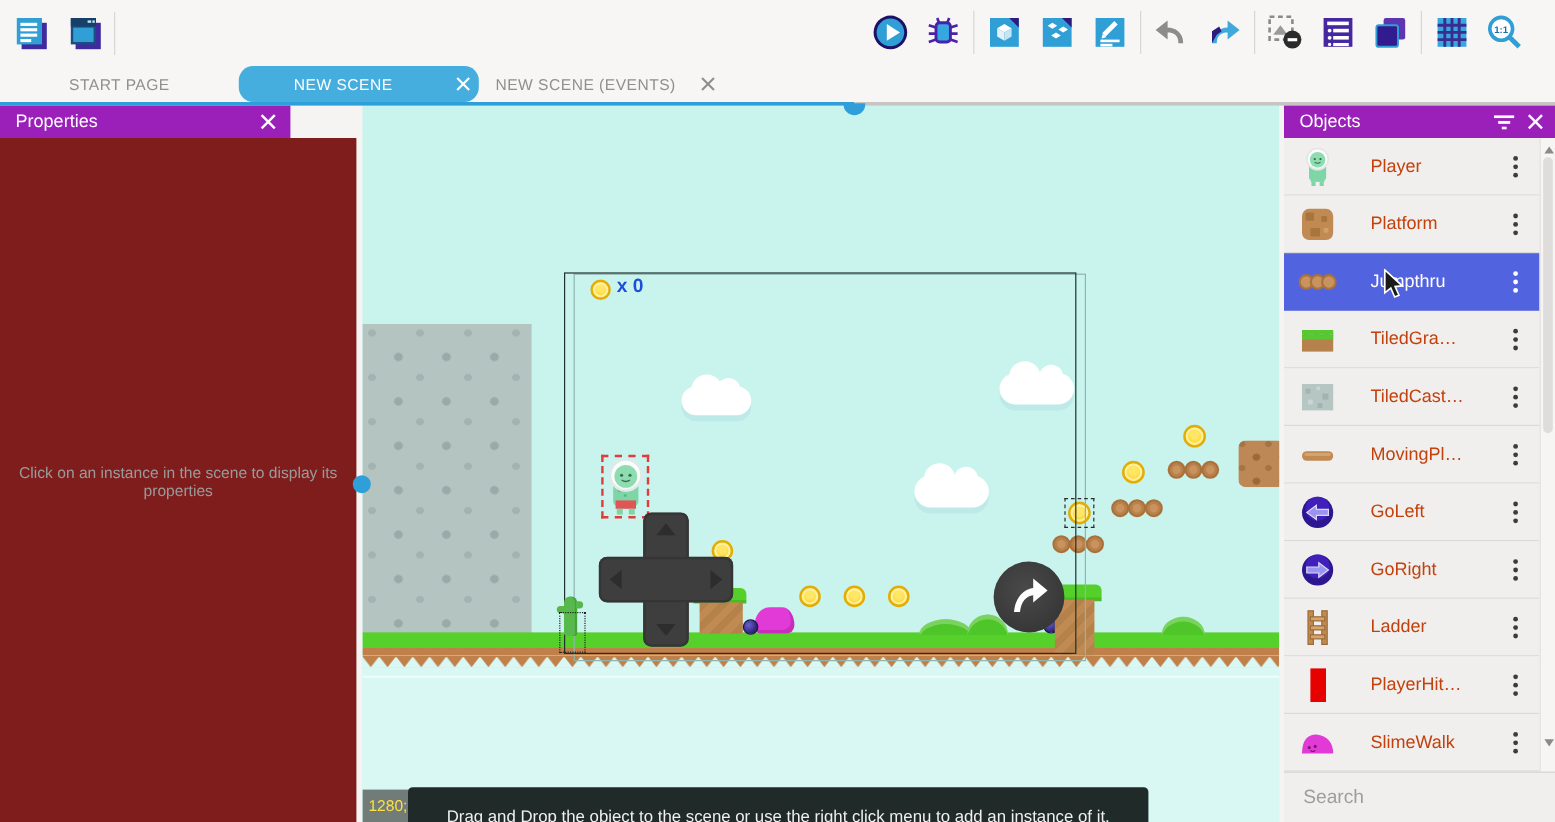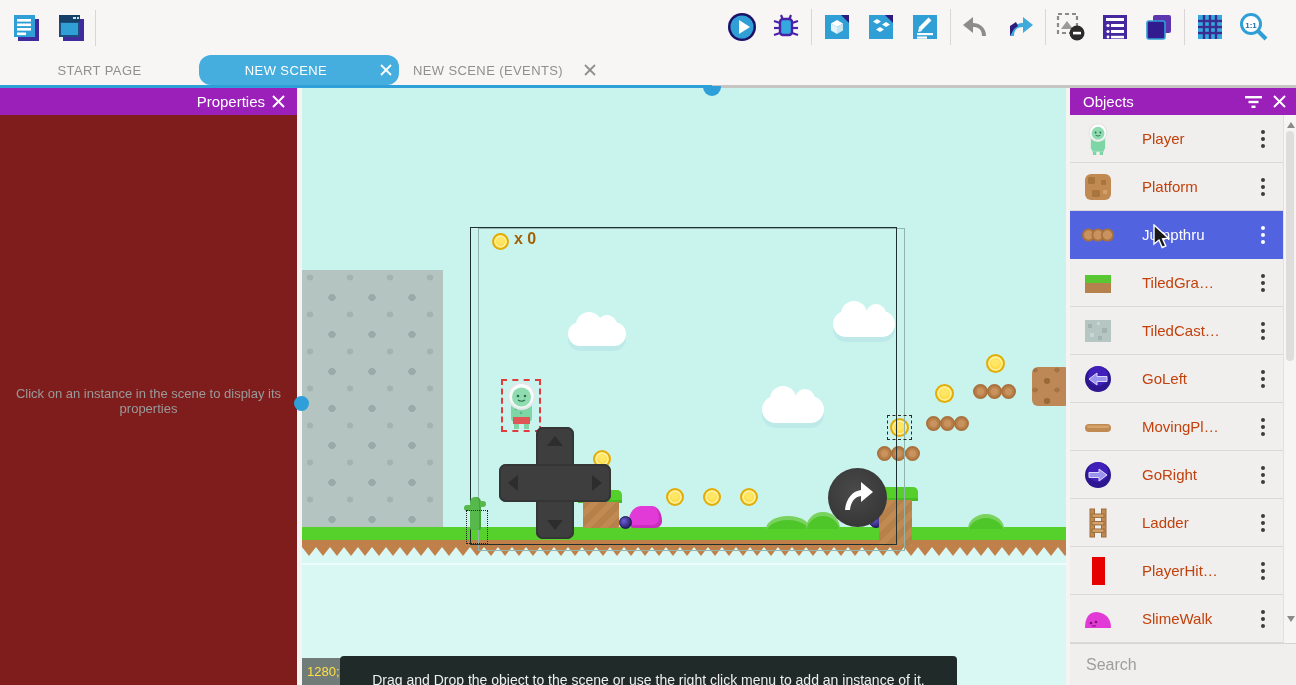--- a/index.html
+++ b/index.html
@@ -60,21 +60,21 @@
     background-size:40px 37px,40px 37px;background-position:10px 9px,28px 26px;}
   .cloud{position:absolute;background:#fff;border-radius:18px;box-shadow:0 5px 0 rgba(165,215,220,.35);}
   .cloud::before{content:"";position:absolute;left:8px;top:-10px;width:26px;height:26px;border-radius:50%;background:#fff;}
   .cloud::after{content:"";position:absolute;right:9px;top:-7px;width:20px;height:20px;border-radius:50%;background:#fff;}
   .grass-strip{position:absolute;left:0;top:442px;width:764px;height:13px;background:#56d02a;z-index:3;}
   .dirt-band{position:absolute;left:0;top:455px;width:764px;height:6px;background:#c08049;z-index:3;}
   .teeth{position:absolute;left:0;top:461px;width:764px;height:10px;z-index:3;}
   .frame-light{position:absolute;left:176px;top:143px;width:427px;height:323px;border:1px solid #8fb5ae;z-index:5;}
   .frame-black{position:absolute;left:168px;top:142px;width:427px;height:318px;border:1.5px solid #20302e;z-index:5;}
   .coin{position:absolute;width:18px;height:18px;border-radius:50%;background:radial-gradient(circle at 50% 42%,#ffe766 28%,#fccf1d 75%);border:2px solid #e2ad07;box-shadow:inset 0 0 0 2px rgba(255,244,180,.8);z-index:4;}
-  .hud-text{position:absolute;left:212px;top:145px;font-size:16px;font-weight:bold;color:#a16207;z-index:4;}
+  .hud-text{position:absolute;left:212px;top:145px;font-size:16px;font-weight:bold;color:#1d4ed8;z-index:4;}
   .sel-red{position:absolute;left:199px;top:294px;width:40px;height:53px;border:2px dashed #e23b3b;z-index:6;}
   .player{position:absolute;left:203px;top:297px;z-index:6;}
   .dpad{position:absolute;left:197px;top:342px;width:112px;height:112px;z-index:7;}
   .dpad .varm{position:absolute;left:37px;top:0;width:38px;height:112px;background:#3e3e3e;border-radius:7px;box-shadow:inset 0 0 0 2px #353535;}
   .dpad .harm{position:absolute;left:0;top:37px;width:112px;height:38px;background:#3e3e3e;border-radius:7px;box-shadow:inset 0 0 0 2px #353535;}
   .dp-ar{position:absolute;width:0;height:0;border:8px solid transparent;}
   .dp-up{left:48px;top:9px;border-bottom:10px solid #2d2d2d;border-top:0;}
   .dp-down{left:48px;bottom:9px;border-top:10px solid #2d2d2d;border-bottom:0;}
   .dp-left{left:9px;top:48px;border-right:10px solid #2d2d2d;border-left:0;}
   .dp-right{right:9px;top:48px;border-left:10px solid #2d2d2d;border-right:0;}
@@ -374,21 +374,21 @@
     <div class="jumpbtn">
       <svg width="59" height="59" viewBox="0 0 59 59">
         <path d="M17 42 C18 30 25 23 33 22 L33 14 45 24 33 34 33 28 C27 29 23 33 22 42 Z" fill="#fff"></path>
       </svg>
     </div>
 
     <div class="size-badge">1280;</div>
     <div class="tooltip">Drag and Drop the object to the scene or use the right click menu to add an instance of it.</div>
   </div>
 
-  <div class="panel-header" style="left:0;top:88px;width:297px;text-align:right;">
+  <div class="panel-header" style="left:0;top:88px;width:242px;">
     <span class="panel-title">Properties</span>
     <button class="hbtn" style="margin-right:6px;">
       <svg width="15" height="15" viewBox="0 0 15 15">
           <g stroke="#fff" stroke-width="2">
             <line x1="2" y1="2" x2="13" y2="13"></line>
             <line x1="13" y1="2" x2="2" y2="13"></line>
           </g>
         </svg>
     </button>
   </div>
@@ -505,42 +505,42 @@
         <span class="obj-label">TiledCast…</span>
         <button class="kebab">
             <i></i>
             <i></i>
             <i></i>
           </button>
       </div>
 
       <div class="obj-row">
         <span class="obj-icon">
+          <svg width="32" height="32" viewBox="0 0 32 32">
+              <rect x="3" y="13" width="26" height="8" rx="4" fill="#c08a52"></rect>
+              <rect x="5" y="14.5" width="22" height="2.5" rx="1.2" fill="#d5a36d"></rect>
+            </svg>
+        </span>
+        <span class="obj-label">MovingPl…</span>
+        <button class="kebab">
+            <i></i>
+            <i></i>
+            <i></i>
+          </button>
+      </div>
+
+      <div class="obj-row">
+        <span class="obj-icon">
           <svg width="28" height="28" viewBox="0 0 28 28">
               <circle cx="14" cy="14" r="13" fill="#2c1790"></circle>
               <circle cx="14" cy="11" r="10" fill="#4a23cc" opacity="0.7"></circle>
               <path d="M13 8 L5 14 L13 20 L13 16.5 L23 16.5 L23 11.5 L13 11.5 Z" fill="#9b94ee" stroke="#dcd9f8" stroke-width="1"></path>
             </svg>
         </span>
         <span class="obj-label">GoLeft</span>
-        <button class="kebab">
-            <i></i>
-            <i></i>
-            <i></i>
-          </button>
-      </div>
-
-      <div class="obj-row">
-        <span class="obj-icon">
-          <svg width="32" height="32" viewBox="0 0 32 32">
-              <rect x="3" y="13" width="26" height="8" rx="4" fill="#c08a52"></rect>
-              <rect x="5" y="14.5" width="22" height="2.5" rx="1.2" fill="#d5a36d"></rect>
-            </svg>
-        </span>
-        <span class="obj-label">MovingPl…</span>
         <button class="kebab">
             <i></i>
             <i></i>
             <i></i>
           </button>
       </div>
 
       <div class="obj-row">
         <span class="obj-icon">
           <svg width="28" height="28" viewBox="0 0 28 28">

